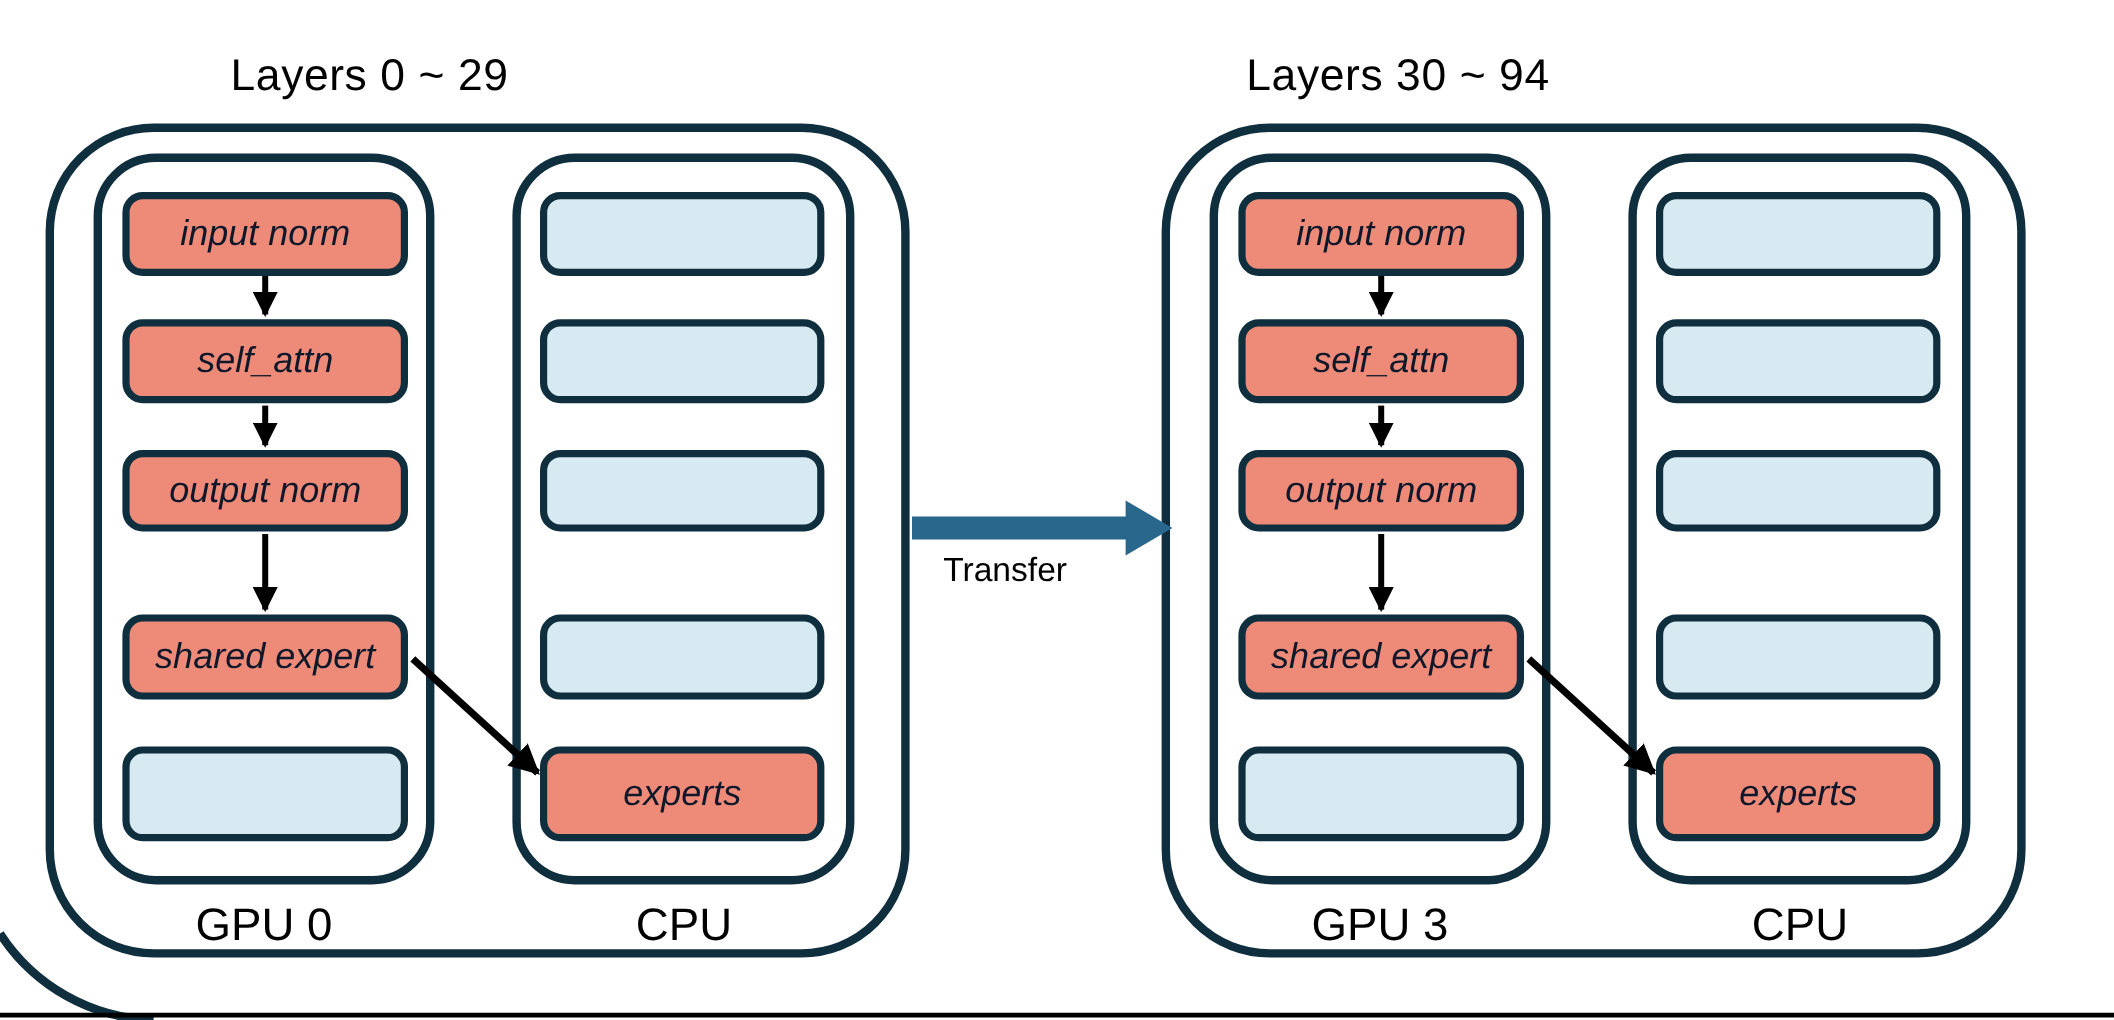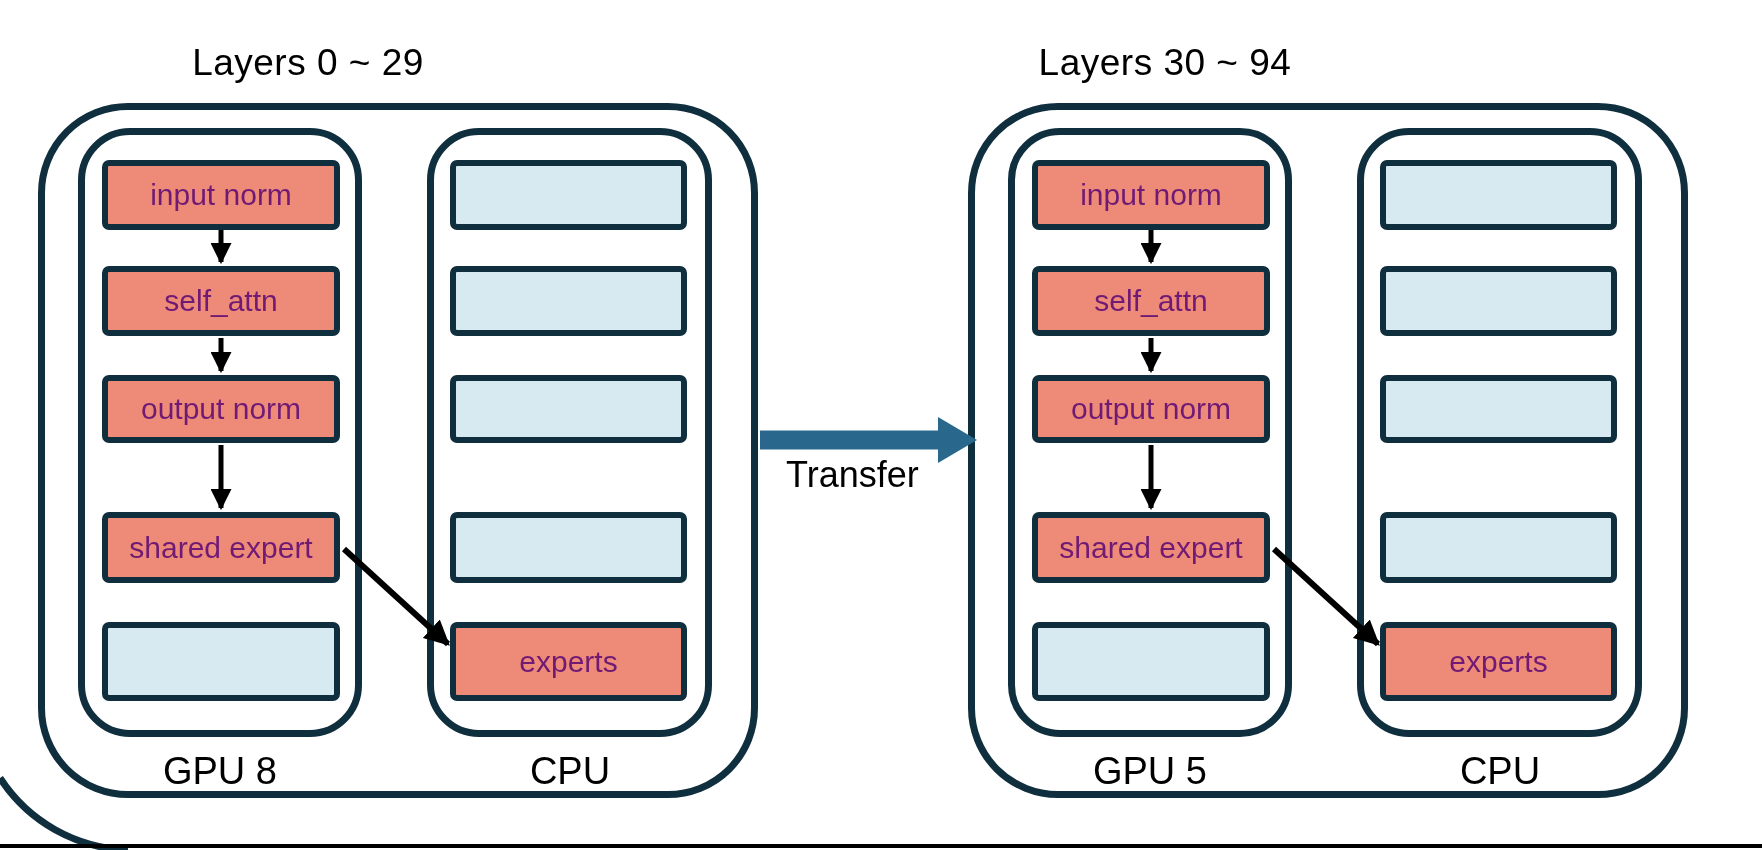--- a/index.html
+++ b/index.html
@@ -18,31 +18,31 @@
   .outer{
     position:absolute;top:103px;width:720px;height:695px;box-sizing:border-box;
     border:7px solid var(--stroke);border-radius:90px;background:transparent;
   }
   .col{
     position:absolute;top:128px;width:284px;height:609px;box-sizing:border-box;
     border:7px solid var(--stroke);border-radius:52px;background:transparent;
   }
   .box{
     position:absolute;box-sizing:border-box;border:6px solid var(--stroke);
-    border-radius:7px;display:flex;align-items:center;justify-content:center;
-    color:#701a75;font-size:30px;white-space:nowrap;
+    border-radius:17px;display:flex;align-items:center;justify-content:center;
+    color:#0f172a;font-size:30px;white-space:nowrap;font-style:italic;
   }
   .salmon{background:var(--salmon);}
   .blue{background:var(--lightblue);}
   .devlabel{
     position:absolute;top:750px;width:220px;text-align:center;
     font-size:38px;color:#000;white-space:nowrap;
   }
   .transfer-label{
-    position:absolute;left:786px;top:452px;font-size:36px;line-height:45px;
+    position:absolute;left:786px;top:452px;font-size:28px;line-height:45px;
     color:#000;white-space:nowrap;
   }
   svg.overlay{position:absolute;left:0;top:0;pointer-events:none;}
 </style>
 </head>
 <body>
 
 <div class="stage">
 
   <div class="title" style="left:98px;">Layers 0 ~ 29</div>
@@ -73,23 +73,23 @@
   <div class="box salmon" style="left:1032px;top:375px;width:238px;height:68px;">output norm</div>
   <div class="box salmon" style="left:1032px;top:512px;width:238px;height:71px;">shared expert</div>
   <div class="box blue" style="left:1032px;top:622px;width:238px;height:79px;"></div>
 
   <div class="box blue" style="left:1380px;top:160px;width:237px;height:70px;"></div>
   <div class="box blue" style="left:1380px;top:266px;width:237px;height:70px;"></div>
   <div class="box blue" style="left:1380px;top:375px;width:237px;height:68px;"></div>
   <div class="box blue" style="left:1380px;top:512px;width:237px;height:71px;"></div>
   <div class="box salmon" style="left:1380px;top:622px;width:237px;height:79px;">experts</div>
 
-  <div class="devlabel" style="left:110px;">GPU 8</div>
+  <div class="devlabel" style="left:110px;">GPU 0</div>
   <div class="devlabel" style="left:460px;">CPU</div>
-  <div class="devlabel" style="left:1040px;">GPU 5</div>
+  <div class="devlabel" style="left:1040px;">GPU 3</div>
   <div class="devlabel" style="left:1390px;">CPU</div>
 
   <div class="transfer-label">
     <div>Transfer</div>
   </div>
 
   <svg class="overlay" width="1762" height="850" viewBox="0 0 1762 850">
     <defs>
       <marker id="ah" viewBox="0 0 10 10" refX="9" refY="5" markerWidth="4.2" markerHeight="4.2" orient="auto">
         <path d="M0,0 L10,5 L0,10 z" fill="#000"></path>

